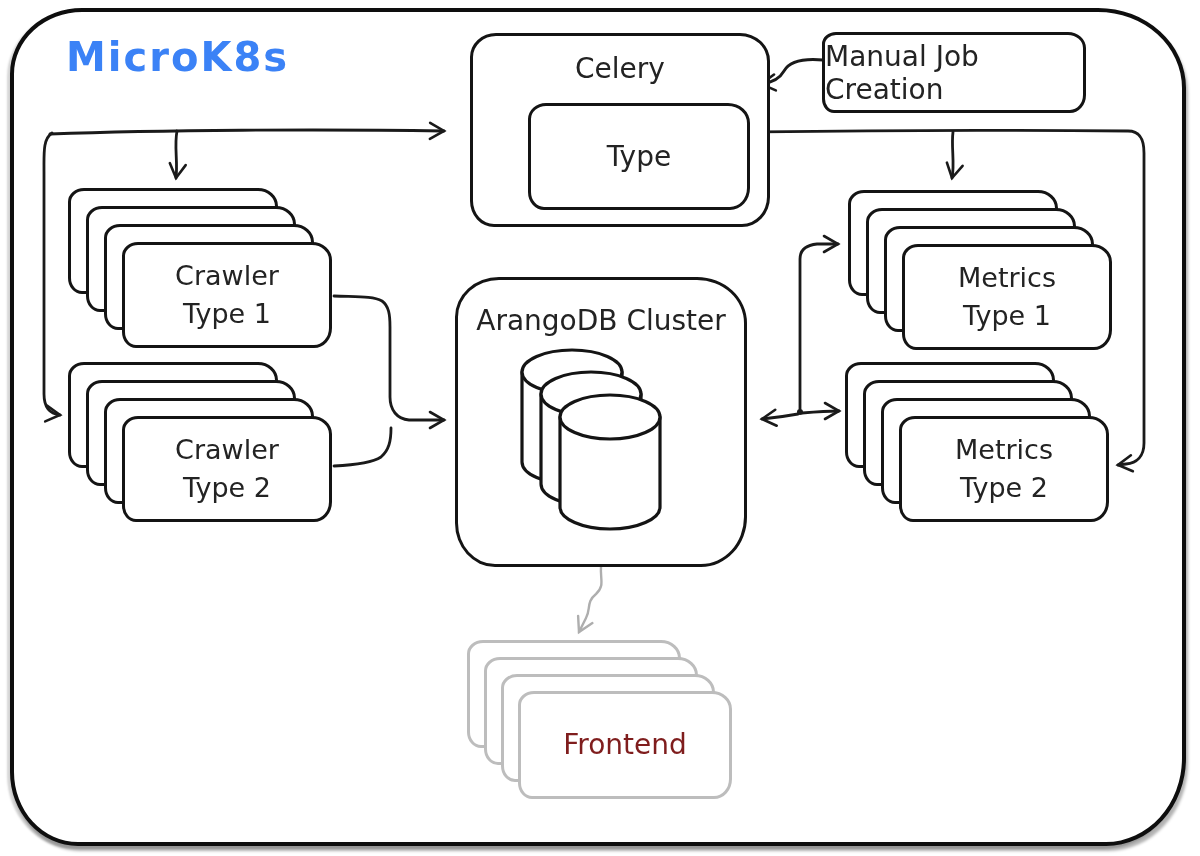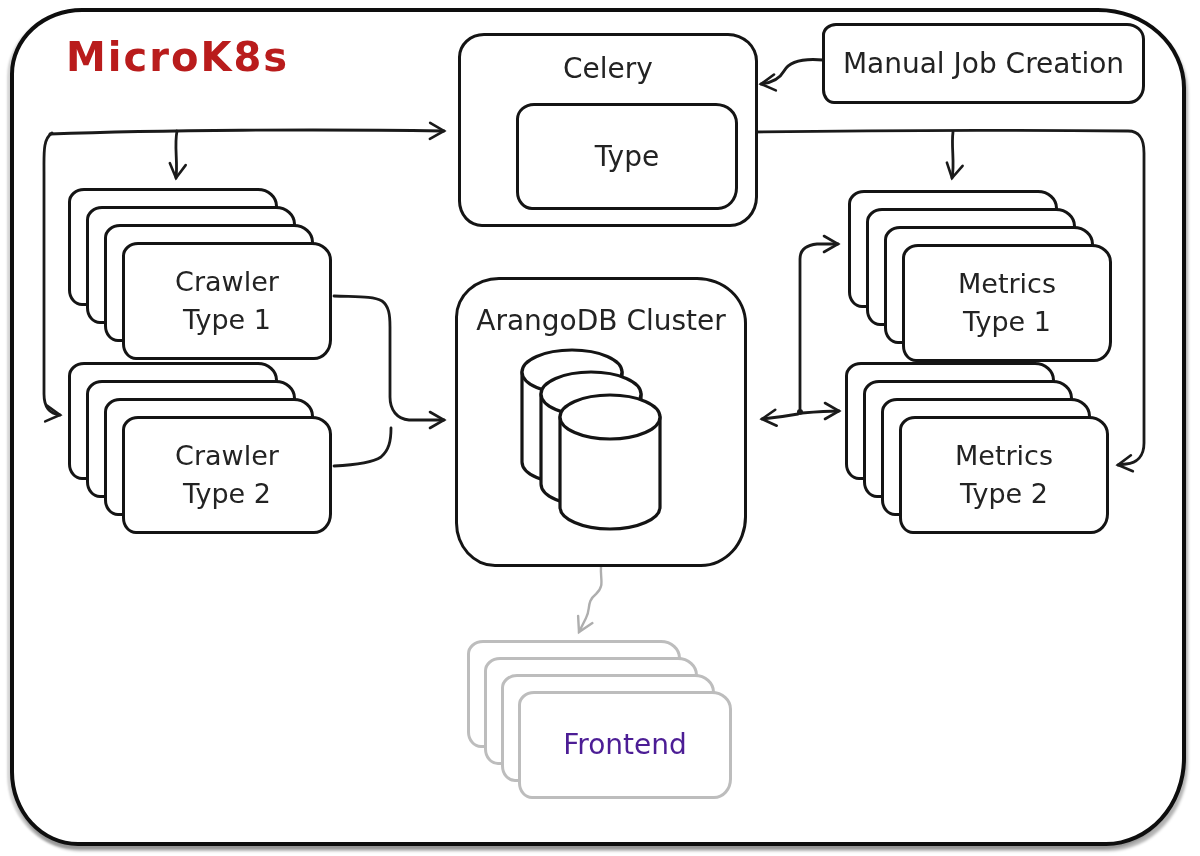--- a/index.html
+++ b/index.html
@@ -10,54 +10,54 @@
   
   .frame {
     position:absolute; left:10px; top:8px; width:1168px; height:830px;
     border:4px solid #0e0e0e;
     border-radius:72px 88px 80px 68px / 66px 80px 88px 74px;
     box-shadow:2px 5px 3px rgba(0,0,0,.30), -3px 3px 2px rgba(0,0,0,.16);
     background:#fff;
   }
   .title {
     position:absolute; left:66px; top:34px; font-size:40px; font-weight:600;
-    letter-spacing:2px; color:#b91c1c;
+    letter-spacing:2px; color:#3b82f6;
   }
   .node { position:absolute; background:#fff; border:3px solid #141414; box-sizing:border-box; }
-  .celery { left:458px; top:33px; width:300px; height:194px;
+  .celery { left:470px; top:33px; width:300px; height:194px;
             border-radius:26px 30px 28px 24px / 24px 28px 30px 26px; }
   .celery-label { text-align:center; padding-top:16px; font-size:28px; }
   .redis { position:absolute; left:55px; top:67px; width:222px; height:107px;
            border:3px solid #141414; background:#fff; box-sizing:border-box;
            border-radius:18px 22px 20px 16px / 16px 20px 22px 18px;
            display:flex; align-items:center; justify-content:center; font-size:28px; }
-  .manual { left:822px; top:23px; width:323px; height:81px;
+  .manual { left:822px; top:32px; width:264px; height:81px;
             border-radius:14px 18px 16px 12px / 12px 16px 18px 14px;
             display:flex; align-items:center; justify-content:center; font-size:28px; }
   .arango { left:455px; top:277px; width:292px; height:290px;
             border-radius:44px 50px 46px 40px / 40px 46px 50px 44px; }
   .arango-label { text-align:center; padding-top:24px; font-size:28px; }
   .db-icon { position:absolute; left:52px; top:66px; }
 
   .stack { position:absolute; width:270px; height:166px; }
-  .card  { position:absolute; width:210px; height:118px; background:#fff;
+  .card  { position:absolute; width:210px; height:106px; background:#fff;
            border:3px solid #141414; box-sizing:border-box;
            border-radius:16px 20px 18px 14px / 14px 18px 20px 16px; }
   .card:nth-child(1){ left:0;    top:0; }
   .card:nth-child(2){ left:18px; top:18px; }
   .card:nth-child(3){ left:36px; top:36px; }
   .card:nth-child(4){ left:54px; top:54px;
            display:flex; flex-direction:column; align-items:center; justify-content:center;
            font-size:27px; line-height:1.4; text-align:center; }
   .crawler1 { left:68px;  top:188px; }
   .crawler2 { left:68px;  top:362px; }
   .metrics1 { left:848px; top:190px; }
   .metrics2 { left:845px; top:362px; }
   .frontendstack { left:467px; top:640px; }
-  .frontendstack .card { border-color:#bdbdbd; color:#4c1d95; width:214px; height:108px; }
+  .frontendstack .card { border-color:#bdbdbd; color:#7f1d1d; width:214px; height:108px; }
   .frontendstack .card:nth-child(2){ left:17px; top:17px; }
   .frontendstack .card:nth-child(3){ left:34px; top:34px; }
   .frontendstack .card:nth-child(4){ left:51px; top:51px; font-size:28px; }
 
   svg.wires { position:absolute; left:0; top:0; pointer-events:none; }
 </style>
 </head>
 <body>
 
 <div class="canvas">

